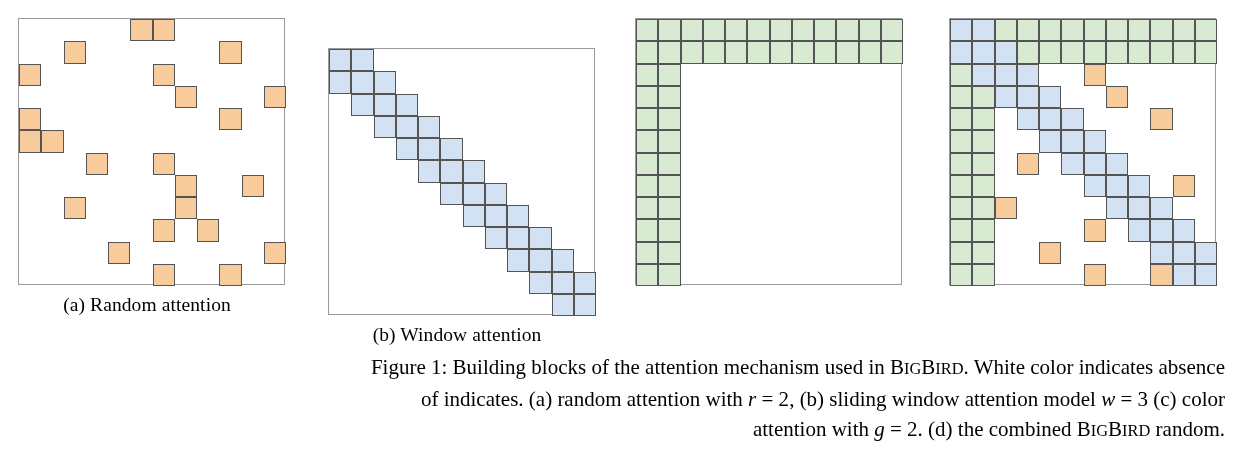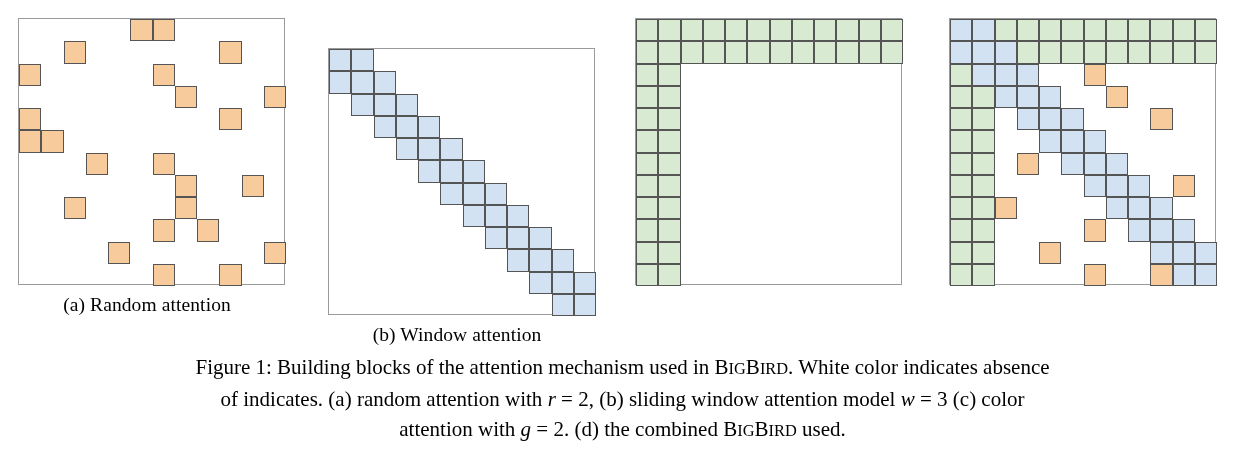--- a/index.html
+++ b/index.html
@@ -78,21 +78,21 @@
   .smallcaps-first { font-size: 19.5px; }
   .smallcaps-rest  { font-size: 15.2px; }
 
   .figure-caption {
     position: absolute;
     left: 20px;
     top: 352px;
     width: 1205px;
     font-size: 21px;
     line-height: 30px;
-    text-align: center;
+    text-align: right;
   }
   .caption-line { white-space: nowrap; }
   .mathvar {
     font-family: "Liberation Serif", "DejaVu Serif", serif;
     font-style: italic;
   }
   .sc-b { font-size: 21px; }
   .sc-s { font-size: 16.4px; }
 </style>
 </head>
@@ -320,16 +320,16 @@
       </div>
     </div>
 
   </div>
 
   <div class="figure-caption">
     <div class="caption-line"><span>Figure 1: Building blocks of the attention mechanism used in </span><span class="sc-b">B</span><span class="sc-s">IG</span><span class="sc-b">B</span><span class="sc-s">IRD</span><span>. White color indicates absence</span></div>
 
     <div class="caption-line"><span>of indicates. (a) random attention with </span><span class="mathvar">r</span><span> = 2</span><span>, (b) sliding window attention model </span><span class="mathvar">w</span><span> = 3</span><span> (c) color</span></div>
 
-    <div class="caption-line"><span>attention with </span><span class="mathvar">g</span><span> = 2</span><span>. (d) the combined </span><span class="sc-b">B</span><span class="sc-s">IG</span><span class="sc-b">B</span><span class="sc-s">IRD</span><span> used.</span></div>
+    <div class="caption-line"><span>attention with </span><span class="mathvar">g</span><span> = 2</span><span>. (d) the combined </span><span class="sc-b">B</span><span class="sc-s">IG</span><span class="sc-b">B</span><span class="sc-s">IRD</span><span> random.</span></div>
   </div>
 
 </div>
 
 </body></html>

